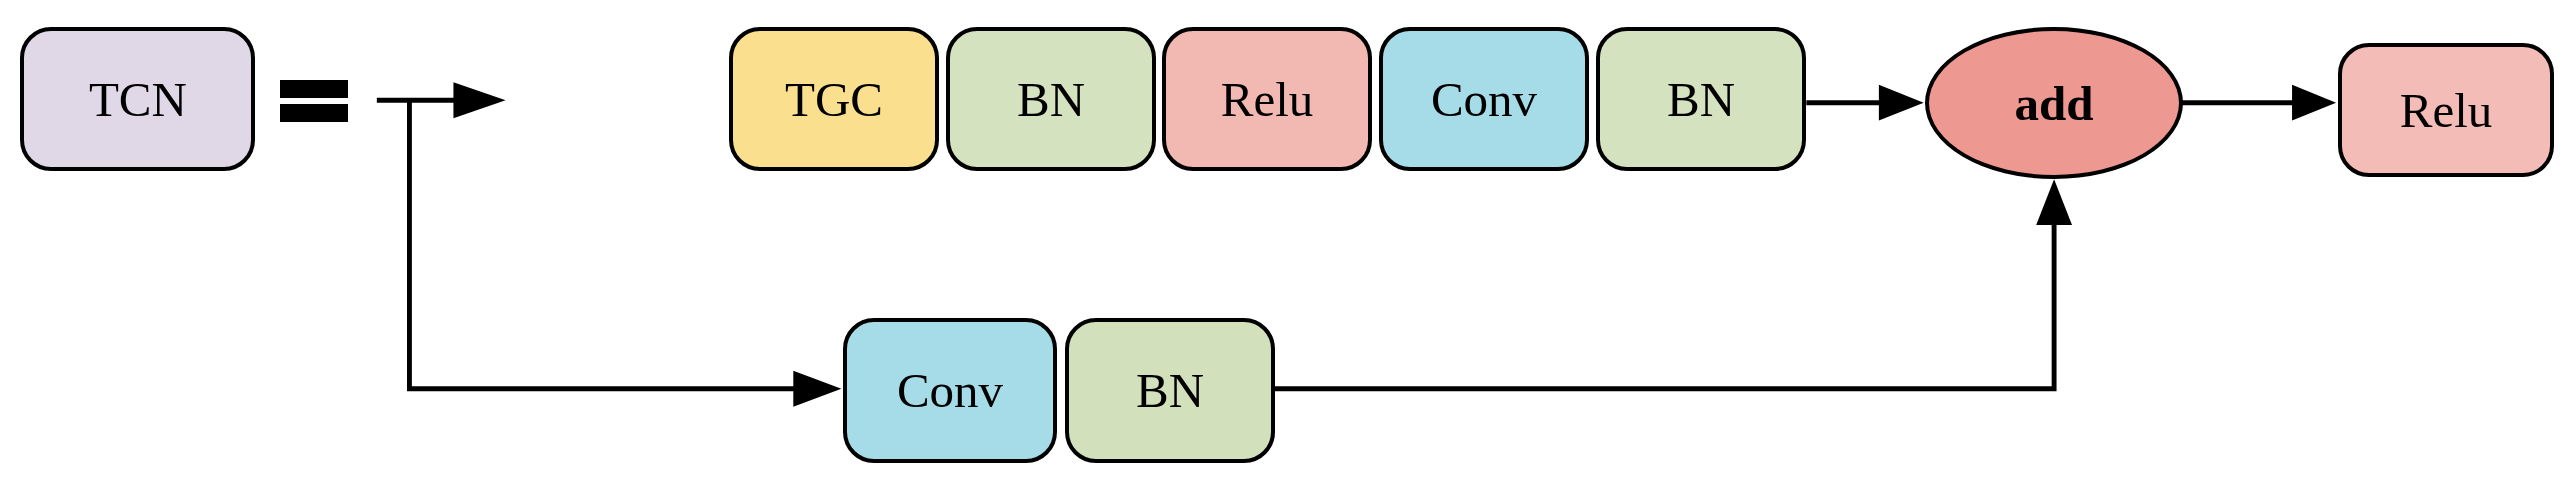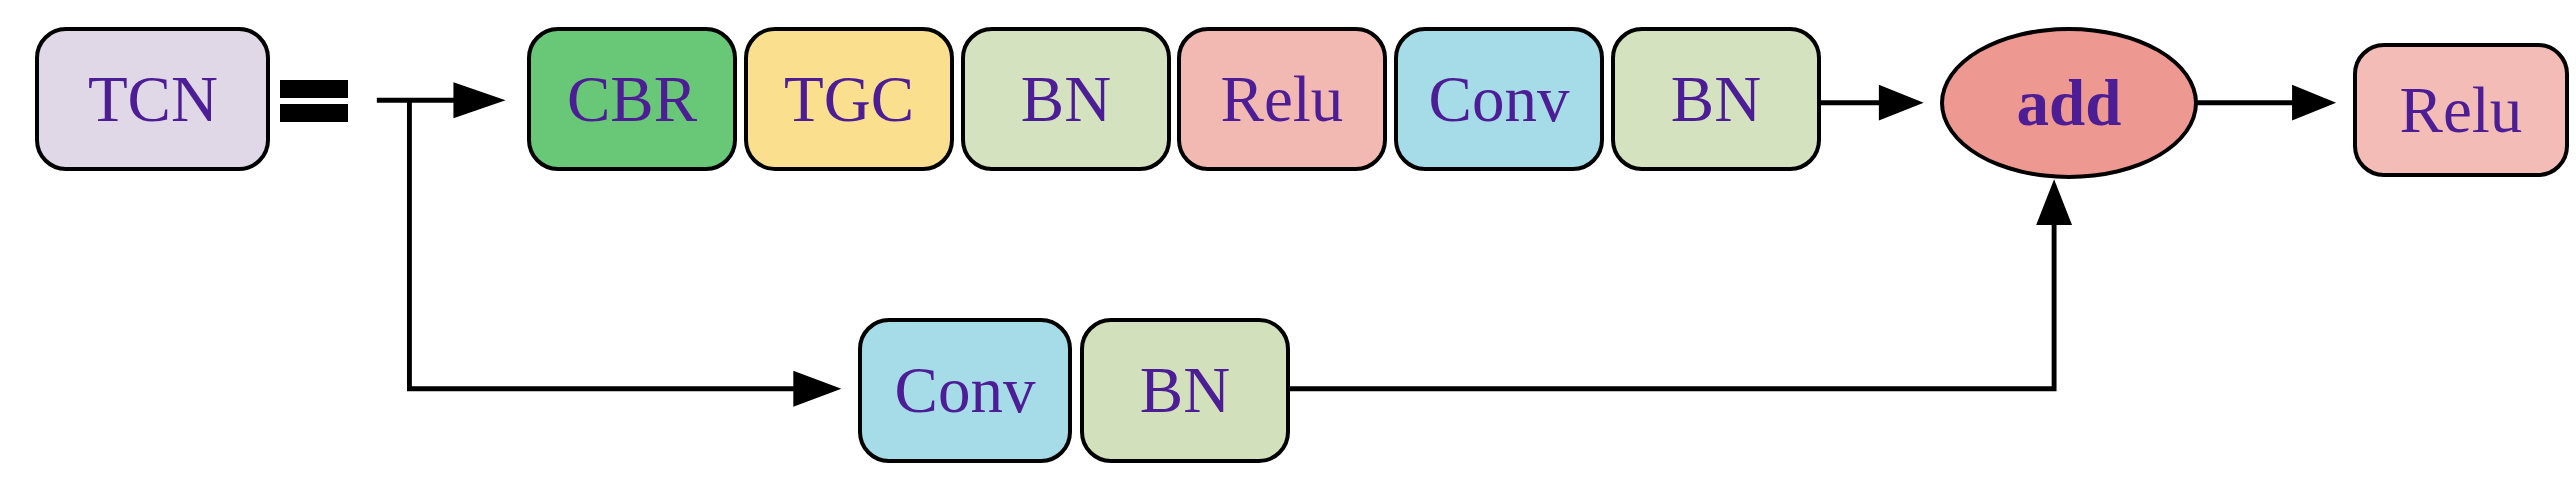--- a/index.html
+++ b/index.html
@@ -10,23 +10,22 @@
     overflow:hidden;
     font-family:"Liberation Serif","DejaVu Serif",serif;
   }
   .connectors{position:absolute;left:0;top:0;width:2576px;height:489px;}
   .node{
     position:absolute;
     box-sizing:border-box;
     border:4.9px solid #000000;
     border-radius:31px;
     display:flex;align-items:center;justify-content:center;
-    font-size:65px;line-height:1;color:#4c1d95;
+    font-size:49px;line-height:1;color:#000000;
     white-space:nowrap;
-    margin-left:15px;
   }
   .ellipse{border-radius:50%;font-weight:bold;}
   .eq-bar{position:absolute;background:#000000;}
   
 </style>
 </head>
 <body>
 
 <div class="canvas">
 
@@ -47,21 +46,20 @@
     </g>
   </svg>
 
   <div class="node" data-bind="diagram.title_node.label" data-bind-fill="diagram.title_node.fill" style="left: 20.4px; top: 27px; width: 235px; height: 144px; background-color: rgb(225, 216, 231);">TCN</div>
 
   <div>
     <div class="eq-bar" style="left:280px;top:80px;width:68px;height:18px;"></div>
     <div class="eq-bar" style="left:280px;top:104px;width:68px;height:18px;"></div>
   </div>
 
-  <div class="node" data-bind="diagram.main_path.0.label" data-bind-fill="diagram.main_path.0.fill" style="left: 512px; top: 27px; width: 210px; height: 144px; background-color: rgb(104, 200, 120);">CBR</div>
   <div class="node" data-bind="diagram.main_path.1.label" data-bind-fill="diagram.main_path.1.fill" style="left: 729px; top: 27px; width: 210px; height: 144px; background-color: rgb(250, 224, 142);">TGC</div>
   <div class="node" data-bind="diagram.main_path.2.label" data-bind-fill="diagram.main_path.2.fill" style="left: 946px; top: 27px; width: 210px; height: 144px; background-color: rgb(212, 226, 192);">BN</div>
   <div class="node" data-bind="diagram.main_path.3.label" data-bind-fill="diagram.main_path.3.fill" style="left: 1162px; top: 27px; width: 210px; height: 144px; background-color: rgb(242, 185, 178);">Relu</div>
   <div class="node" data-bind="diagram.main_path.4.label" data-bind-fill="diagram.main_path.4.fill" style="left: 1379px; top: 27px; width: 210px; height: 144px; background-color: rgb(165, 220, 232);">Conv</div>
   <div class="node" data-bind="diagram.main_path.5.label" data-bind-fill="diagram.main_path.5.fill" style="left: 1596px; top: 27px; width: 210px; height: 144px; background-color: rgb(212, 226, 192);">BN</div>
 
   <div class="node ellipse" data-bind="diagram.merge_node.label" data-bind-fill="diagram.merge_node.fill" style="left: 1925px; top: 27px; width: 258px; height: 152px; background-color: rgb(237, 152, 144);">add</div>
 
   <div class="node" data-bind="diagram.output_node.label" data-bind-fill="diagram.output_node.fill" style="left: 2338px; top: 43px; width: 216px; height: 134px; background-color: rgb(244, 188, 182);">Relu</div>
 

